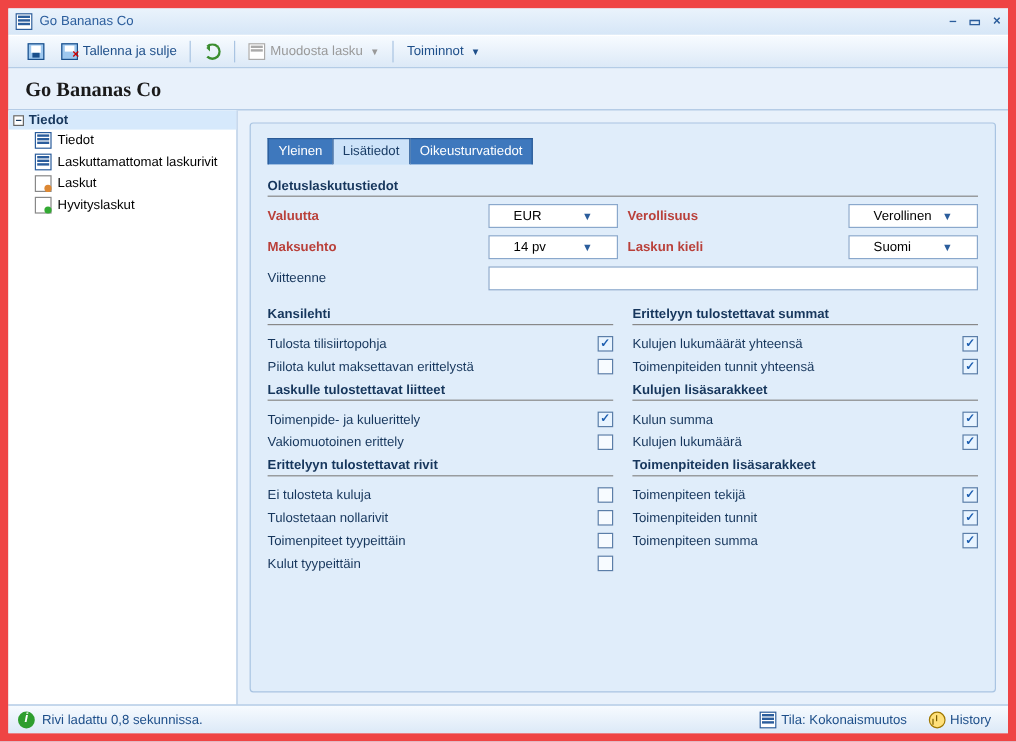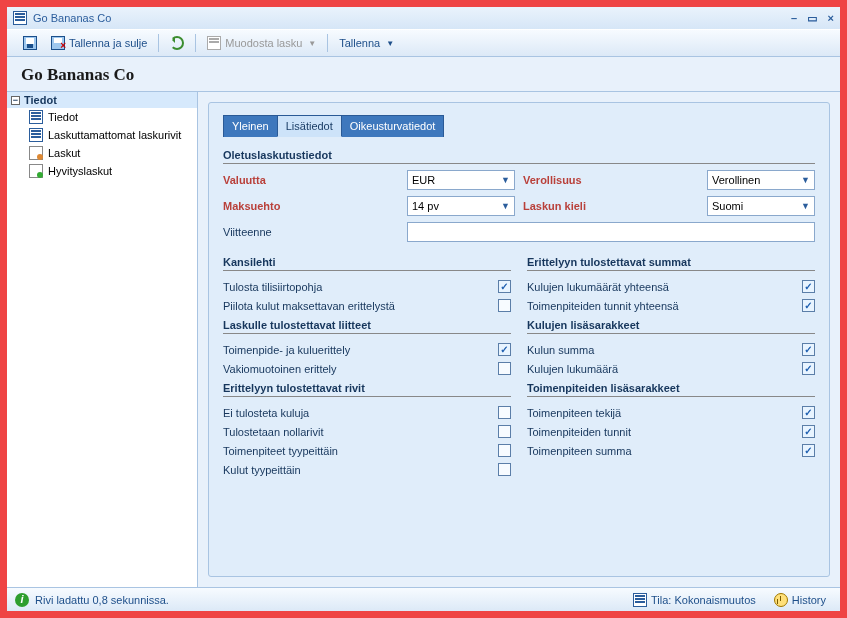--- a/index.html
+++ b/index.html
@@ -43,21 +43,21 @@
 
 .main { flex:1; padding:10px; min-height:0; }
 .panel { background:#e0edfa; border:1px solid #a9c4e2; border-radius:3px; height:100%; padding:12px 14px; display:flex; flex-direction:column; }
 .tabs { display:flex; margin-bottom:8px; }
 .tab { padding:4px 8px; background:#3e78bd; color:#fff; border:1px solid #2a5a96; border-bottom:none; cursor:pointer; margin-right:-1px; font-size:11px;}
 .tab.active { background:#cde3f9; color:#1a3d66; border:1px solid #2a5a96; border-bottom:1px solid #cde3f9; z-index:1; position:relative; }
 
 .section-title { font-weight:bold; color:#16365c; border-bottom:1px solid #888; padding-bottom:2px; margin:4px 0 6px; }
 .form-grid { display:grid; grid-template-columns: 176px 108px 176px 108px; column-gap: 8px; row-gap: 6px; align-items:center; }
 .wide-row { display:grid; grid-template-columns: 176px 1fr; column-gap:8px; align-items:center; margin-top:6px; }
-.sel { height:20px; border:1px solid #8aa8cc; background:#fff; display:flex; align-items:center; padding:0 4px; justify-content:space-between; cursor:pointer;}
+.sel { height:20px; border:1px solid #8aa8cc; background:#fff; display:flex; align-items:center; padding:0 20px; justify-content:space-between; cursor:pointer;}
 .sel .arr{color:#2b5d9c;font-size:9px}
 .txt { height:20px; border:1px solid #8aa8cc; background:#fff; padding:0 4px; }
 .label{color:#16365c}
 .label.req{color:#b9403a;font-weight:bold}
 
 .two-col { display:grid; grid-template-columns: 1fr 1fr; column-gap: 16px; margin-top:10px; }
 .chk-row{display:flex;justify-content:space-between;align-items:center;padding:3px 0}
 .chk{width:13px;height:13px;border:1px solid #5b7ea8;background:#f7fbff;display:inline-flex;align-items:center;justify-content:center;cursor:pointer}
 .chk.checked::after{content:"✓";color:#1e5fb0;font-size:10px;font-weight:bold;line-height:10px}
 .chk.checked{background:#e8f4ff}
@@ -97,21 +97,21 @@
         <span class="icon icon-refresh"></span>
       </div>
     <div class="tool-sep"></div>
     <div class="tool disabled">
         <span class="icon icon-invoice"></span>
         <span>Muodosta lasku</span>
         <span class="dropdown-arrow">▼</span>
       </div>
     <div class="tool-sep"></div>
     <div class="tool">
-        <span>Tallenna</span>
+        <span>Toiminnot</span>
         <span class="dropdown-arrow">▼</span>
       </div>
   </div>
 
   <div class="company-row">
     <h2>Go Bananas Co</h2>
   </div>
 
   <div class="body">
     <div class="tree">

